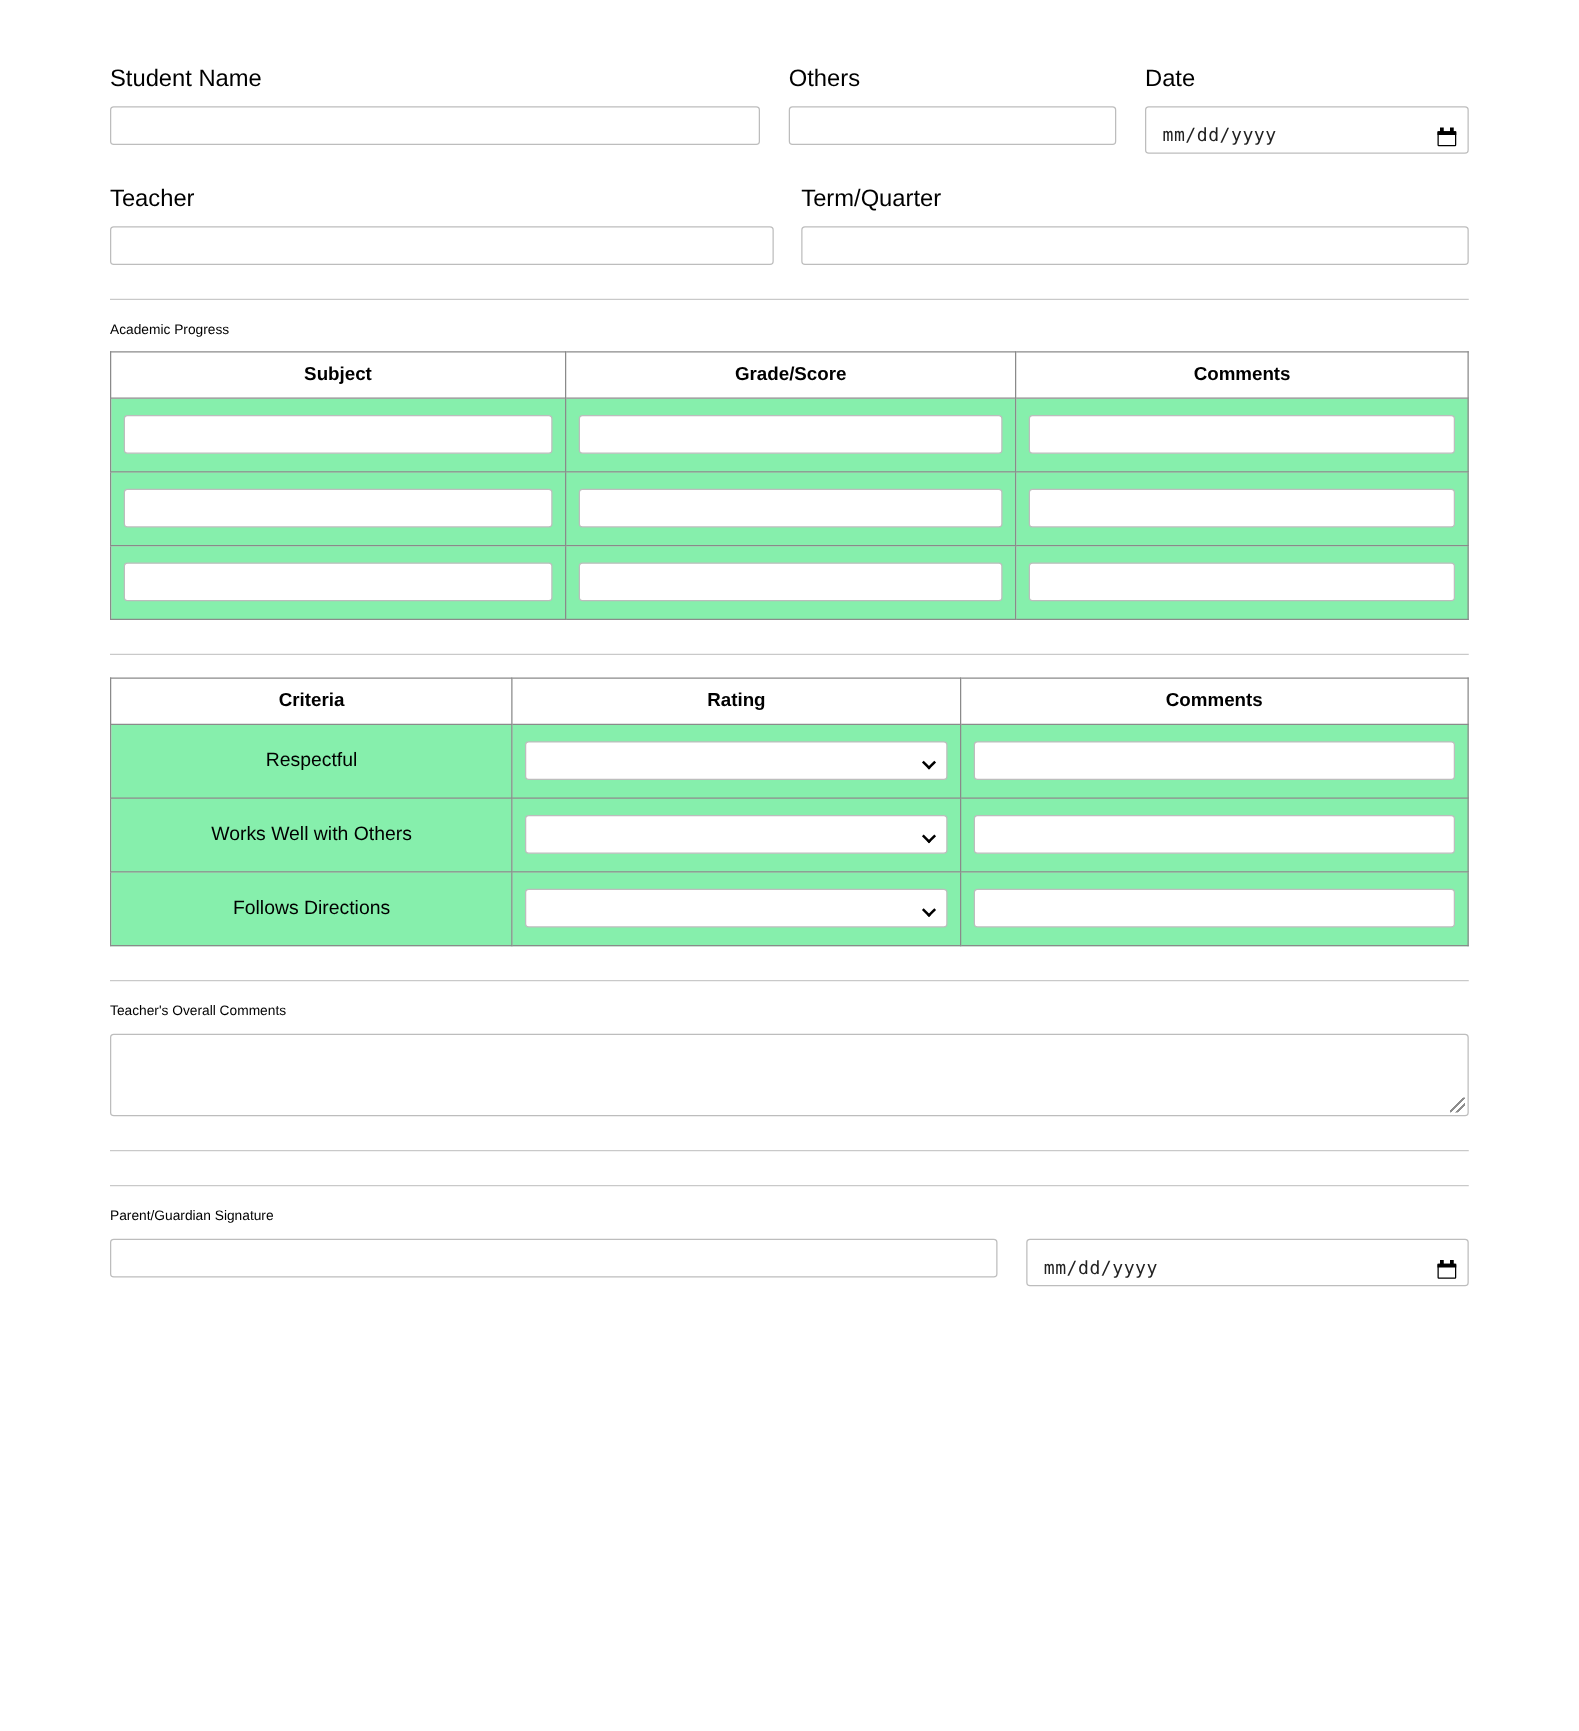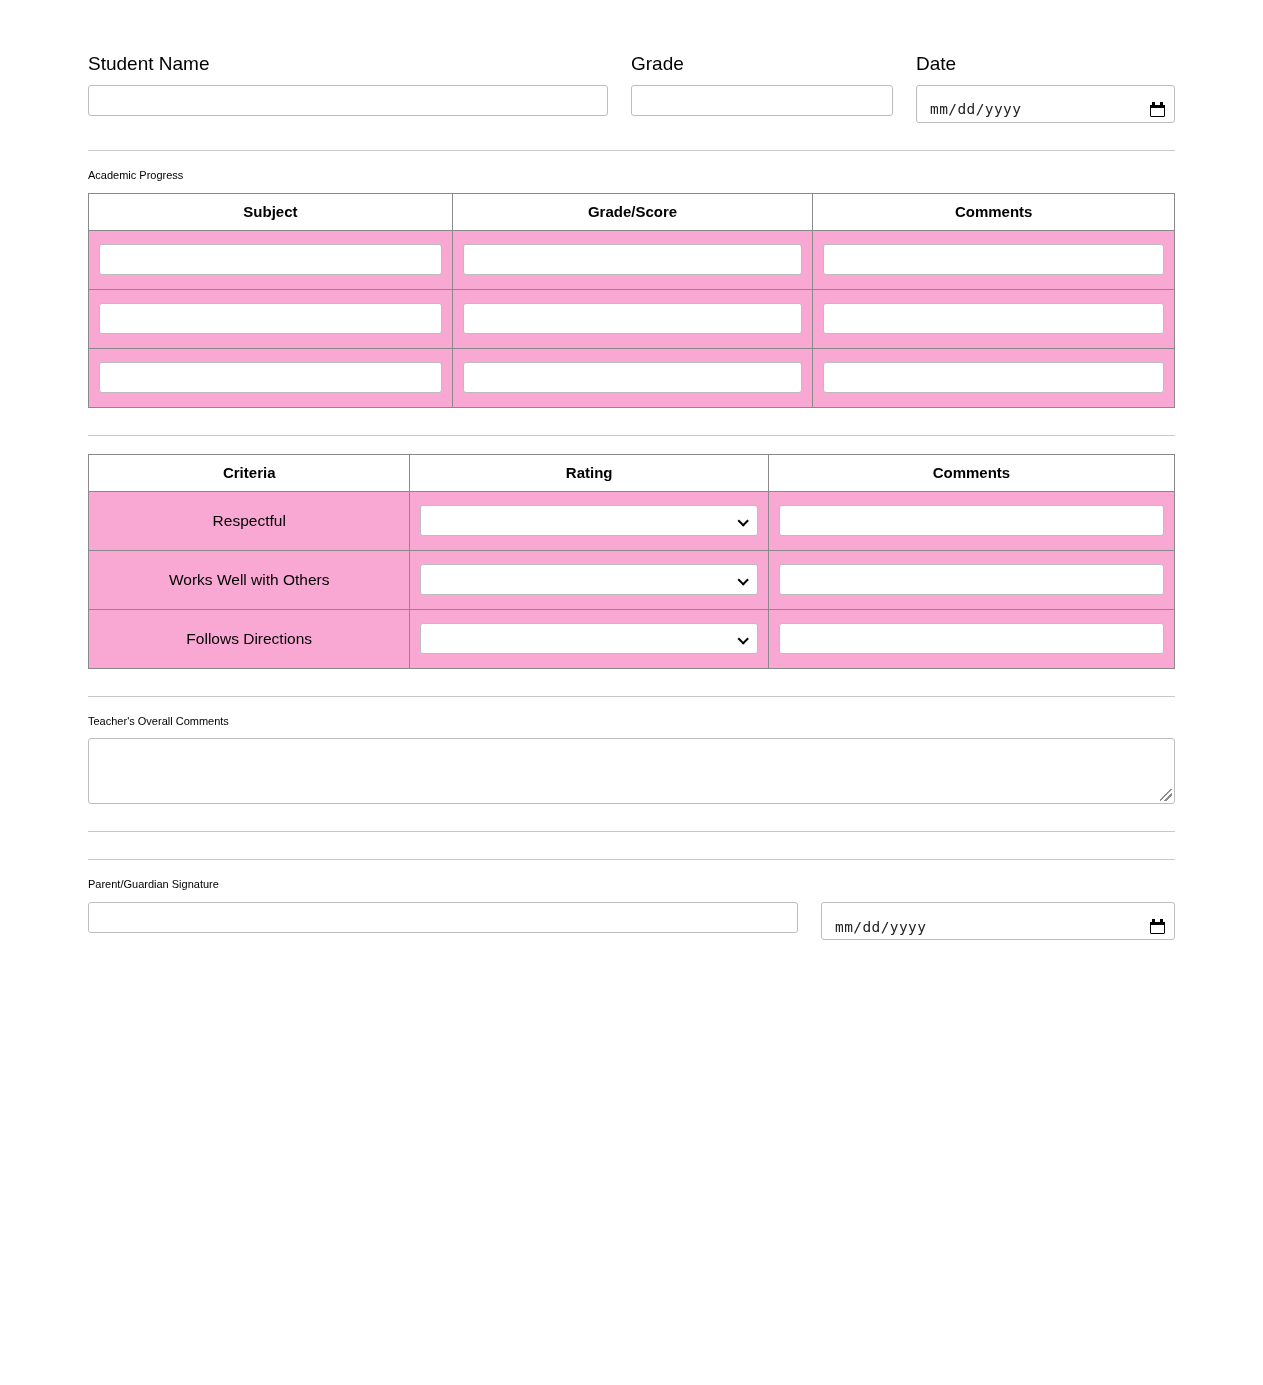--- a/index.html
+++ b/index.html
@@ -148,21 +148,21 @@
     font-weight: bold;
     text-align: center;
     padding: 9px 4px;
     background: #fff;
     line-height: 1.2;
   }
   table.grid td {
     border: 1px solid #8a8a8a;
     padding: 13px 10px 14px 10px;
     vertical-align: middle;
-    background: #f9a8d4;
+    background: #86efac;
   }
   table.grid td.crit {
     text-align: center;
     font-size: 15.5px;
     padding: 10px 8px;
   }
   table.grid td .txt { height: 31px; }
 
   
   .ap-c1 { width: 33.5%; }
@@ -239,39 +239,52 @@
 
 
   <div class="row-one">
 
     <div class="col-student">
       <label class="field-label">Student Name</label>
       <input class="txt" type="text" placeholder="" style="">
     </div>
 
     <div class="col-grade">
-      <label class="field-label">Grade</label>
+      <label class="field-label">Others</label>
       <input class="txt" type="text" placeholder="" style="">
     </div>
 
     <div class="col-date">
       <label class="field-label">Date</label>
       <div class="date-box">
         <span class="date-ph">mm/dd/yyyy</span>
         <span class="cal-ico">
           <span class="tab-l"></span>
             <span class="tab-r"></span>
           <span class="cal-body"></span>
             <span class="cal-top"></span>
         </span>
       </div>
     </div>
 
   </div>
 
+  <div class="row-two">
+
+    <div class="col-teacher">
+      <label class="field-label">Teacher</label>
+      <input class="txt" type="text" placeholder="" style="">
+    </div>
+
+    <div class="col-term">
+      <label class="field-label">Term/Quarter</label>
+      <input class="txt" type="text" placeholder="" style="">
+    </div>
+
+  </div>
 
   <hr class="sep">
 
   <div class="section">
     <div class="section-label">Academic Progress</div>
 
     <table class="grid">
       <thead>
         <tr>
           <th class="ap-c1">Subject</th>

